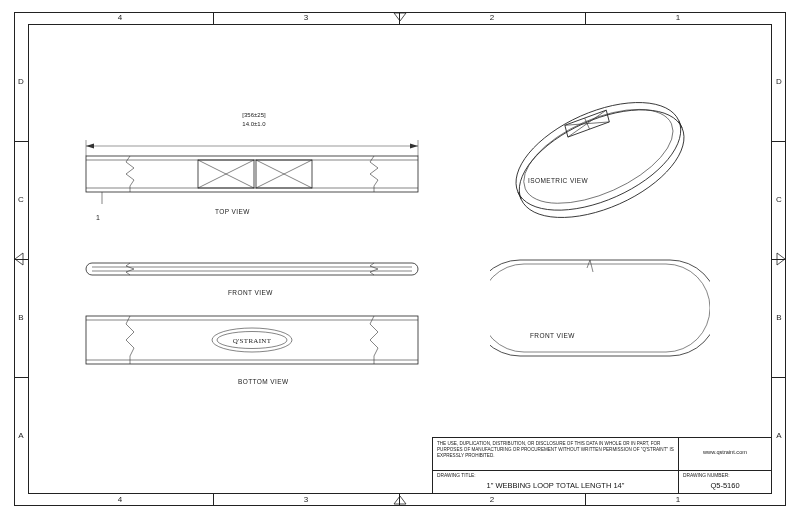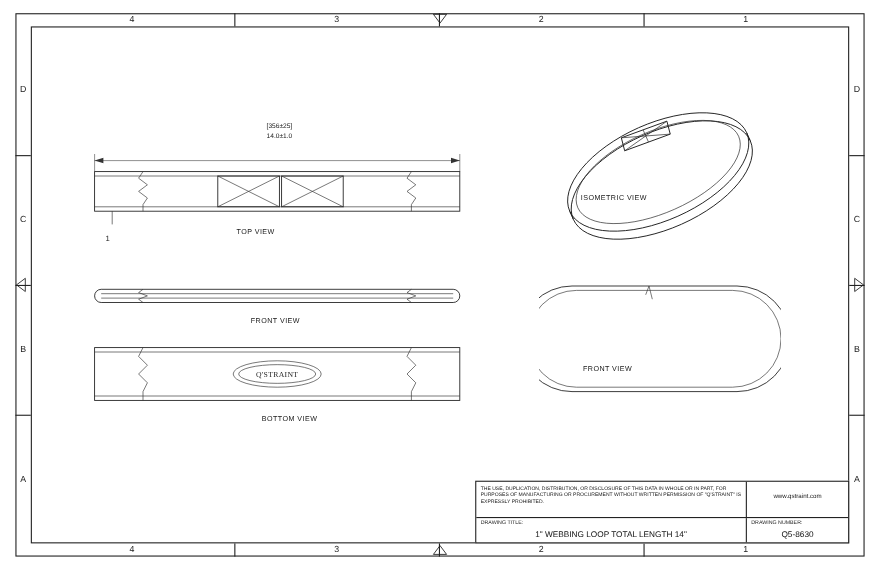--- a/index.html
+++ b/index.html
@@ -300,18 +300,18 @@
       <div class="tb-disclaimer">THE USE, DUPLICATION, DISTRIBUTION, OR DISCLOSURE OF THIS DATA IN WHOLE OR IN PART, FOR PURPOSES OF MANUFACTURING OR PROCUREMENT WITHOUT WRITTEN PERMISSION OF "Q'STRAINT" IS EXPRESSLY PROHIBITED.</div>
       <div class="tb-web">www.qstraint.com</div>
     </div>
     <div class="tb-row2">
       <div class="tb-titlecell">
         <div class="tb-cap">DRAWING TITLE:</div>
         <div class="tb-val">1" WEBBING LOOP TOTAL LENGTH 14"</div>
       </div>
       <div class="tb-numcell">
         <div class="tb-cap">DRAWING NUMBER:</div>
-        <div class="tb-val">Q5-8630</div>
+        <div class="tb-val">Q5-5160</div>
       </div>
     </div>
   </div>
 
 </div>
 
 </body></html>

